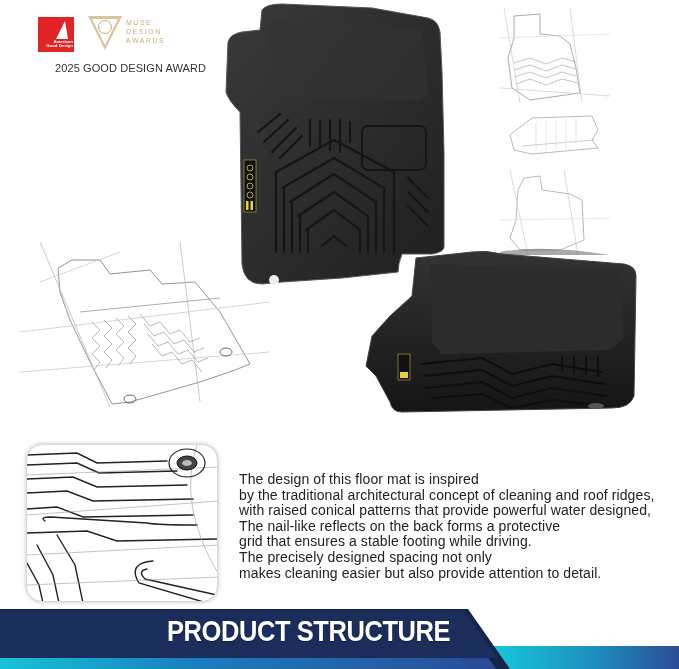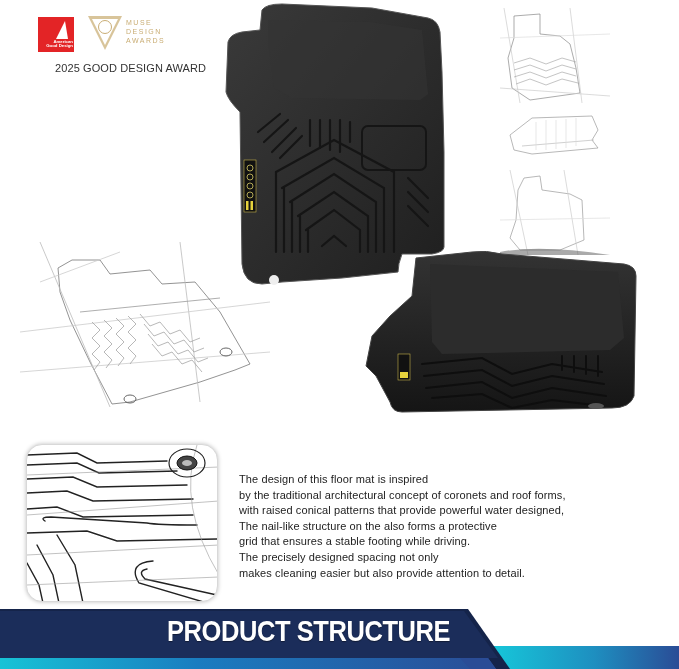--- a/index.html
+++ b/index.html
@@ -24,21 +24,21 @@
   .mat-rear { position: absolute; left: 362px; top: 246px; width: 276px; height: 170px; }
   .sketch { position: absolute; }
   .sketch-r1 { left: 500px; top: 8px; width: 110px; height: 95px; }
   .sketch-r2 { left: 502px; top: 110px; width: 110px; height: 50px; }
   .sketch-r3 { left: 500px; top: 170px; width: 110px; height: 85px; }
   .sketch-l { left: 20px; top: 242px; width: 250px; height: 165px; }
 
   .detail-card { position: absolute; left: 26px; top: 444px; width: 192px; height: 158px; border-radius: 16px;
     background: #fff; box-shadow: 0 0 4px rgba(0,0,0,0.25); overflow: hidden; border: 1px solid #d8d8d8; }
 
-  .desc { position: absolute; left: 239px; top: 472px; width: 440px; font-size: 11px; line-height: 15.6px; color: #222; letter-spacing: 0.1px; }
+  .desc { position: absolute; left: 239px; top: 472px; width: 440px; font-size: 14px; line-height: 15.6px; color: #222; letter-spacing: 0.1px; }
   .desc div { white-space: nowrap; }
 
   .banner { position: absolute; left: 0; top: 608px; width: 679px; height: 61px; }
   .banner-title { position: absolute; left: 0; top: 609px; width: 460px; text-align: center; padding-left: 140px;
     font-family: "Liberation Sans", sans-serif; font-weight: bold; font-size: 30px; color: #fff; letter-spacing: -0.5px;
     transform: scaleX(0.85); transform-origin: 320px 0; line-height: 44px; text-shadow: 0 1px 1px rgba(0,0,0,0.4); white-space: nowrap; }
 </style>
 </head>
 <body>
 
@@ -191,23 +191,23 @@
       <path d="M170 0 Q150 60 192 130"></path>
     </g>
     <ellipse cx="160" cy="18" rx="18" ry="14" fill="none" stroke="#222" stroke-width="1.2"></ellipse>
     <ellipse cx="160" cy="18" rx="10" ry="7" fill="#444" stroke="#111" stroke-width="1"></ellipse>
     <ellipse cx="160" cy="18" rx="5" ry="3" fill="#bbb"></ellipse>
   </svg>
 </div>
 
 <div class="desc">
   <div>The design of this floor mat is inspired</div>
-  <div>by the traditional architectural concept of coronets and roof forms,</div>
+  <div>by the traditional architectural concept of cleaning and roof ridges,</div>
   <div>with raised conical patterns that provide powerful water designed,</div>
-  <div>The nail-like structure on the also forms a protective</div>
+  <div>The nail-like reflects on the back forms a protective</div>
   <div>grid that ensures a stable footing while driving.</div>
   <div>The precisely designed spacing not only</div>
   <div>makes cleaning easier but also provide attention to detail.</div>
 </div>
 
 <svg class="banner" viewBox="0 0 679 61" preserveAspectRatio="none">
   <defs>
     <linearGradient id="cy" x1="0" y1="0" x2="1" y2="0">
       <stop offset="0" stop-color="#16c8da"></stop>
       <stop offset="0.55" stop-color="#1e8fc0"></stop>

